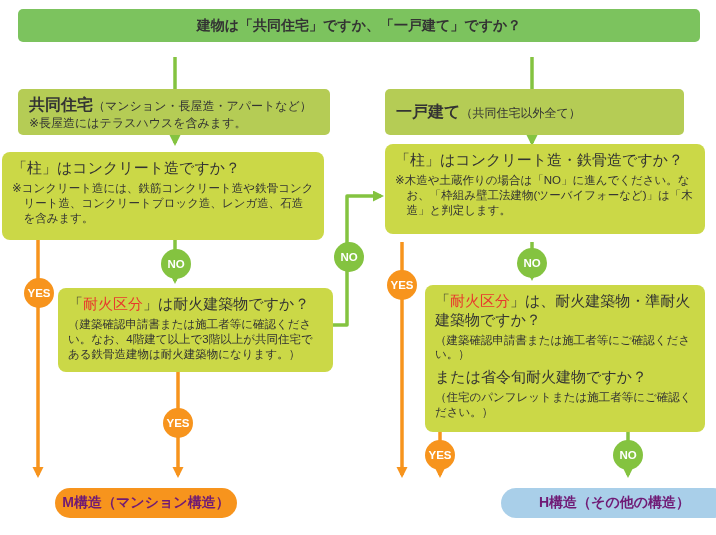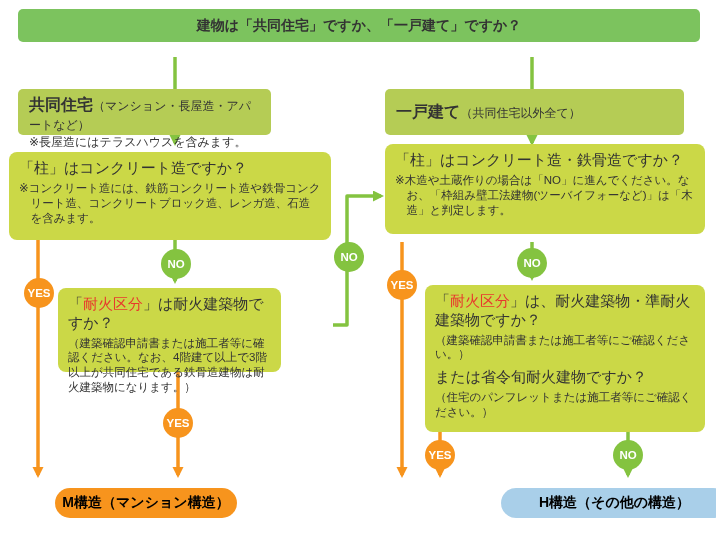--- a/index.html
+++ b/index.html
@@ -19,21 +19,21 @@
   .note{font-size:11.5px;line-height:1.32;margin:2px 0 0 0;text-indent:-1em;padding-left:1em;}
   .note2{font-size:11.5px;line-height:1.3;margin:1px 0 6px 0;}
   .red{color:#e8382d;}
   
   .circ{width:30px;height:30px;border-radius:50%;display:flex;align-items:center;justify-content:center;
         color:#ffffff;font-weight:bold;font-size:11.5px;letter-spacing:0;}
   .circ.yes{background:#f7941d;}
   .circ.no{background:#84c340;}
   
   .pill{height:30px;border-radius:15px;display:flex;align-items:center;justify-content:center;
-        font-size:14px;font-weight:bold;color:#000000;}
+        font-size:14px;font-weight:bold;color:#701a75;}
   .pill.m{background:#f7941d;}
   .pill.t{background:#d2a5c6;}
   .pill.h{background:#a9cfe9;}
   svg.wires{position:absolute;left:0;top:0;width:716px;height:535px;pointer-events:none;}
   svg .g{stroke:#84c340;}
   svg .o{stroke:#f7941d;}
   svg line, svg polyline{fill:none;stroke-width:3.5px;stroke-linejoin:round;}
 </style>
 </head>
 <body>
@@ -70,44 +70,44 @@
 
     <line class="o" x1="440" y1="432" x2="440" y2="475" marker-end="url(#aO)"></line>
 
     <line class="g" x1="628" y1="432" x2="628" y2="475" marker-end="url(#aG)"></line>
   </svg>
 
   <div class="abs hdr" style="left:18px;top:9px;width:682px;height:33px;">
     <span>建物は「共同住宅」ですか、「一戸建て」ですか？</span>
   </div>
 
-  <div class="abs typebox" style="left:18px;top:89px;width:253px;height:46px;">
+  <div class="abs typebox" style="left:18px;top:89px;width:312px;height:46px;">
     <div class="box-title" style="margin:0;">
       <span class="big">共同住宅</span><span class="box-sub">（マンション・長屋造・アパートなど）</span>
     </div>
     <div class="box-sub">※長屋造にはテラスハウスを含みます。</div>
   </div>
 
   <div class="abs typebox" style="left:385px;top:89px;width:299px;height:46px;display:flex;align-items:center;">
     <div class="box-title" style="margin:0;">
       <span class="big">一戸建て</span><span class="box-sub">（共同住宅以外全て）</span>
     </div>
   </div>
 
-  <div class="abs qbox" style="left:9px;top:152px;width:322px;height:88px;">
+  <div class="abs qbox" style="left:2px;top:152px;width:322px;height:88px;">
     <div class="box-title">「柱」はコンクリート造ですか？</div>
     <div class="note">※コンクリート造には、鉄筋コンクリート造や鉄骨コンクリート造、コンクリートブロック造、レンガ造、石造を含みます。</div>
   </div>
 
   <div class="abs qbox" style="left:385px;top:144px;width:320px;height:90px;">
     <div class="box-title">「柱」はコンクリート造・鉄骨造ですか？</div>
     <div class="note">※木造や土蔵作りの場合は「NO」に進んでください。なお、「枠組み壁工法建物(ツーバイフォーなど)」は「木造」と判定します。</div>
   </div>
 
-  <div class="abs qbox" style="left:58px;top:288px;width:223px;height:84px;">
+  <div class="abs qbox" style="left:58px;top:288px;width:275px;height:84px;">
     <div class="box-title">
       <span>「</span><span class="red">耐火区分</span><span>」は耐火建築物ですか？</span>
     </div>
     <div class="note2">（建築確認申請書または施工者等に確認ください。なお、4階建て以上で3階以上が共同住宅である鉄骨造建物は耐火建築物になります。）</div>
   </div>
 
   <div class="abs qbox" style="left:425px;top:285px;width:280px;height:147px;">
     <div class="box-title">
       <span>「</span><span class="red">耐火区分</span><span>」は、耐火建築物・準耐火建築物ですか？</span>
     </div>

